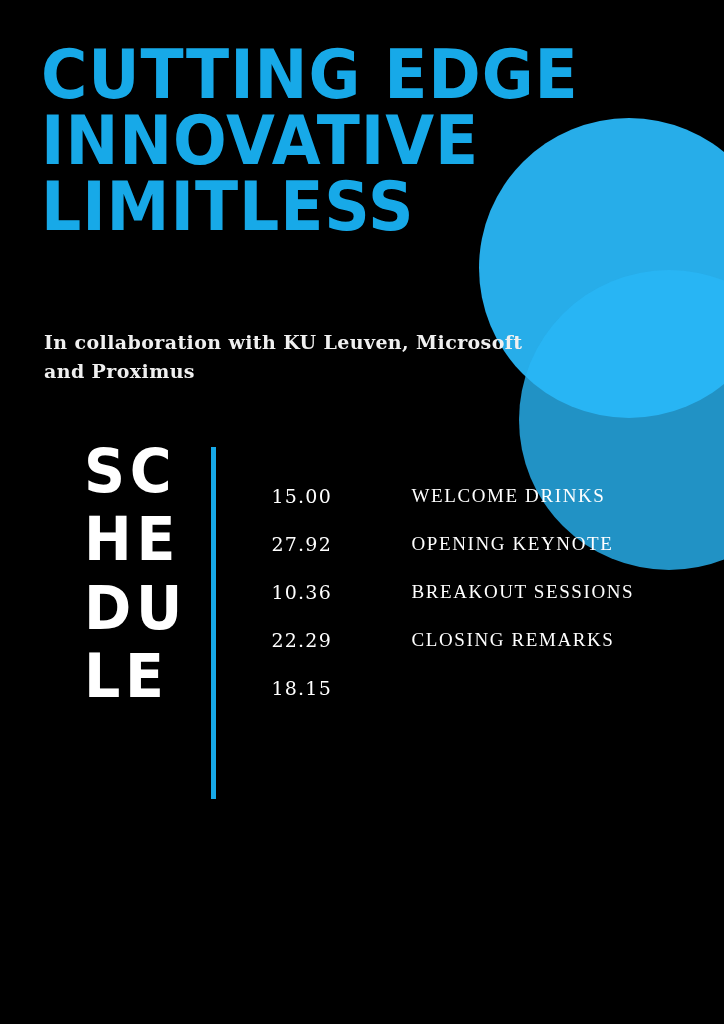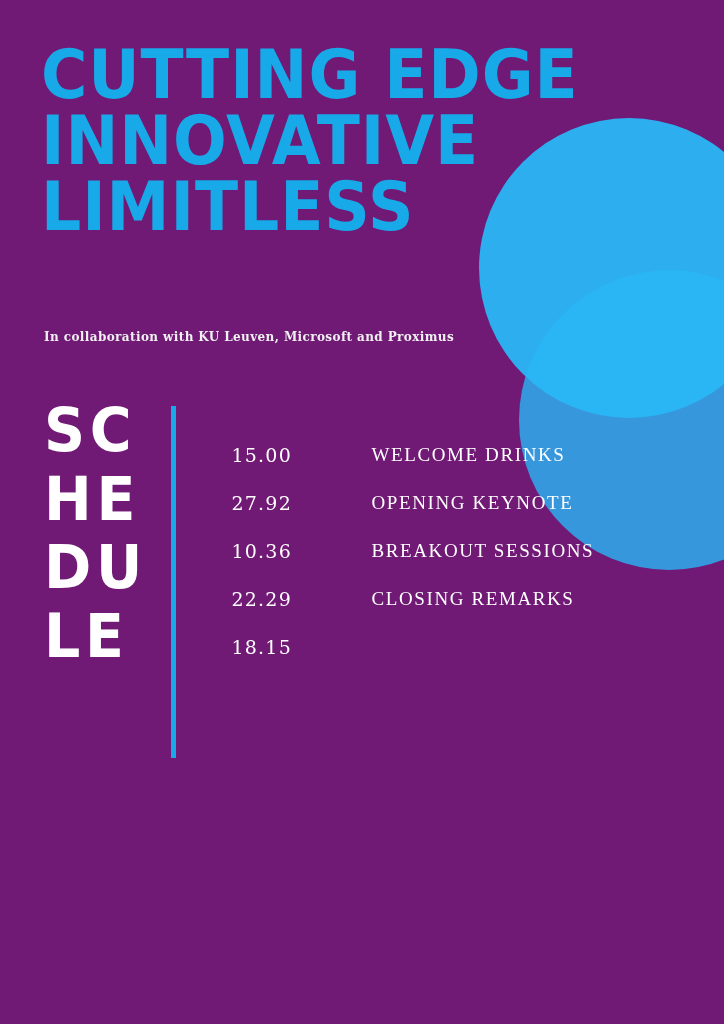--- a/index.html
+++ b/index.html
@@ -10,21 +10,21 @@
     width: 724px;
     height: 1024px;
     background: #1c1c1c;
     font-family: "Liberation Sans", sans-serif;
     overflow: hidden;
   }
   .poster {
     position: relative;
     width: 724px;
     height: 1024px;
-    background: #701a75;
+    background: #000000;
     overflow: hidden;
   }
 
   
   .circle {
     position: absolute;
     border-radius: 50%;
     mix-blend-mode: normal;
   }
   .circle-top {
@@ -67,31 +67,32 @@
     white-space: nowrap;
   }
 
   
   .collab {
     margin: 88px 0 0 44px;
     width: 480px;
     color: #f0f0f0;
     font-family: "DejaVu Serif", serif;
     font-weight: bold;
-    font-size: 12px;
+    font-size: 19px;
     line-height: 1.55;
     letter-spacing: 0.4px;
   }
 
   
   .schedule-wrap {
     position: relative;
     margin-top: 50px;
     display: flex;
     align-items: flex-start;
+    padding-left: 40px;
   }
   .schedule-word {
     margin-left: 44px;
     color: #ffffff;
     font-family: "DejaVu Sans", sans-serif;
     font-weight: bold;
     font-size: 60px;
     line-height: 1.14;
     letter-spacing: 5px;
     text-transform: uppercase;

